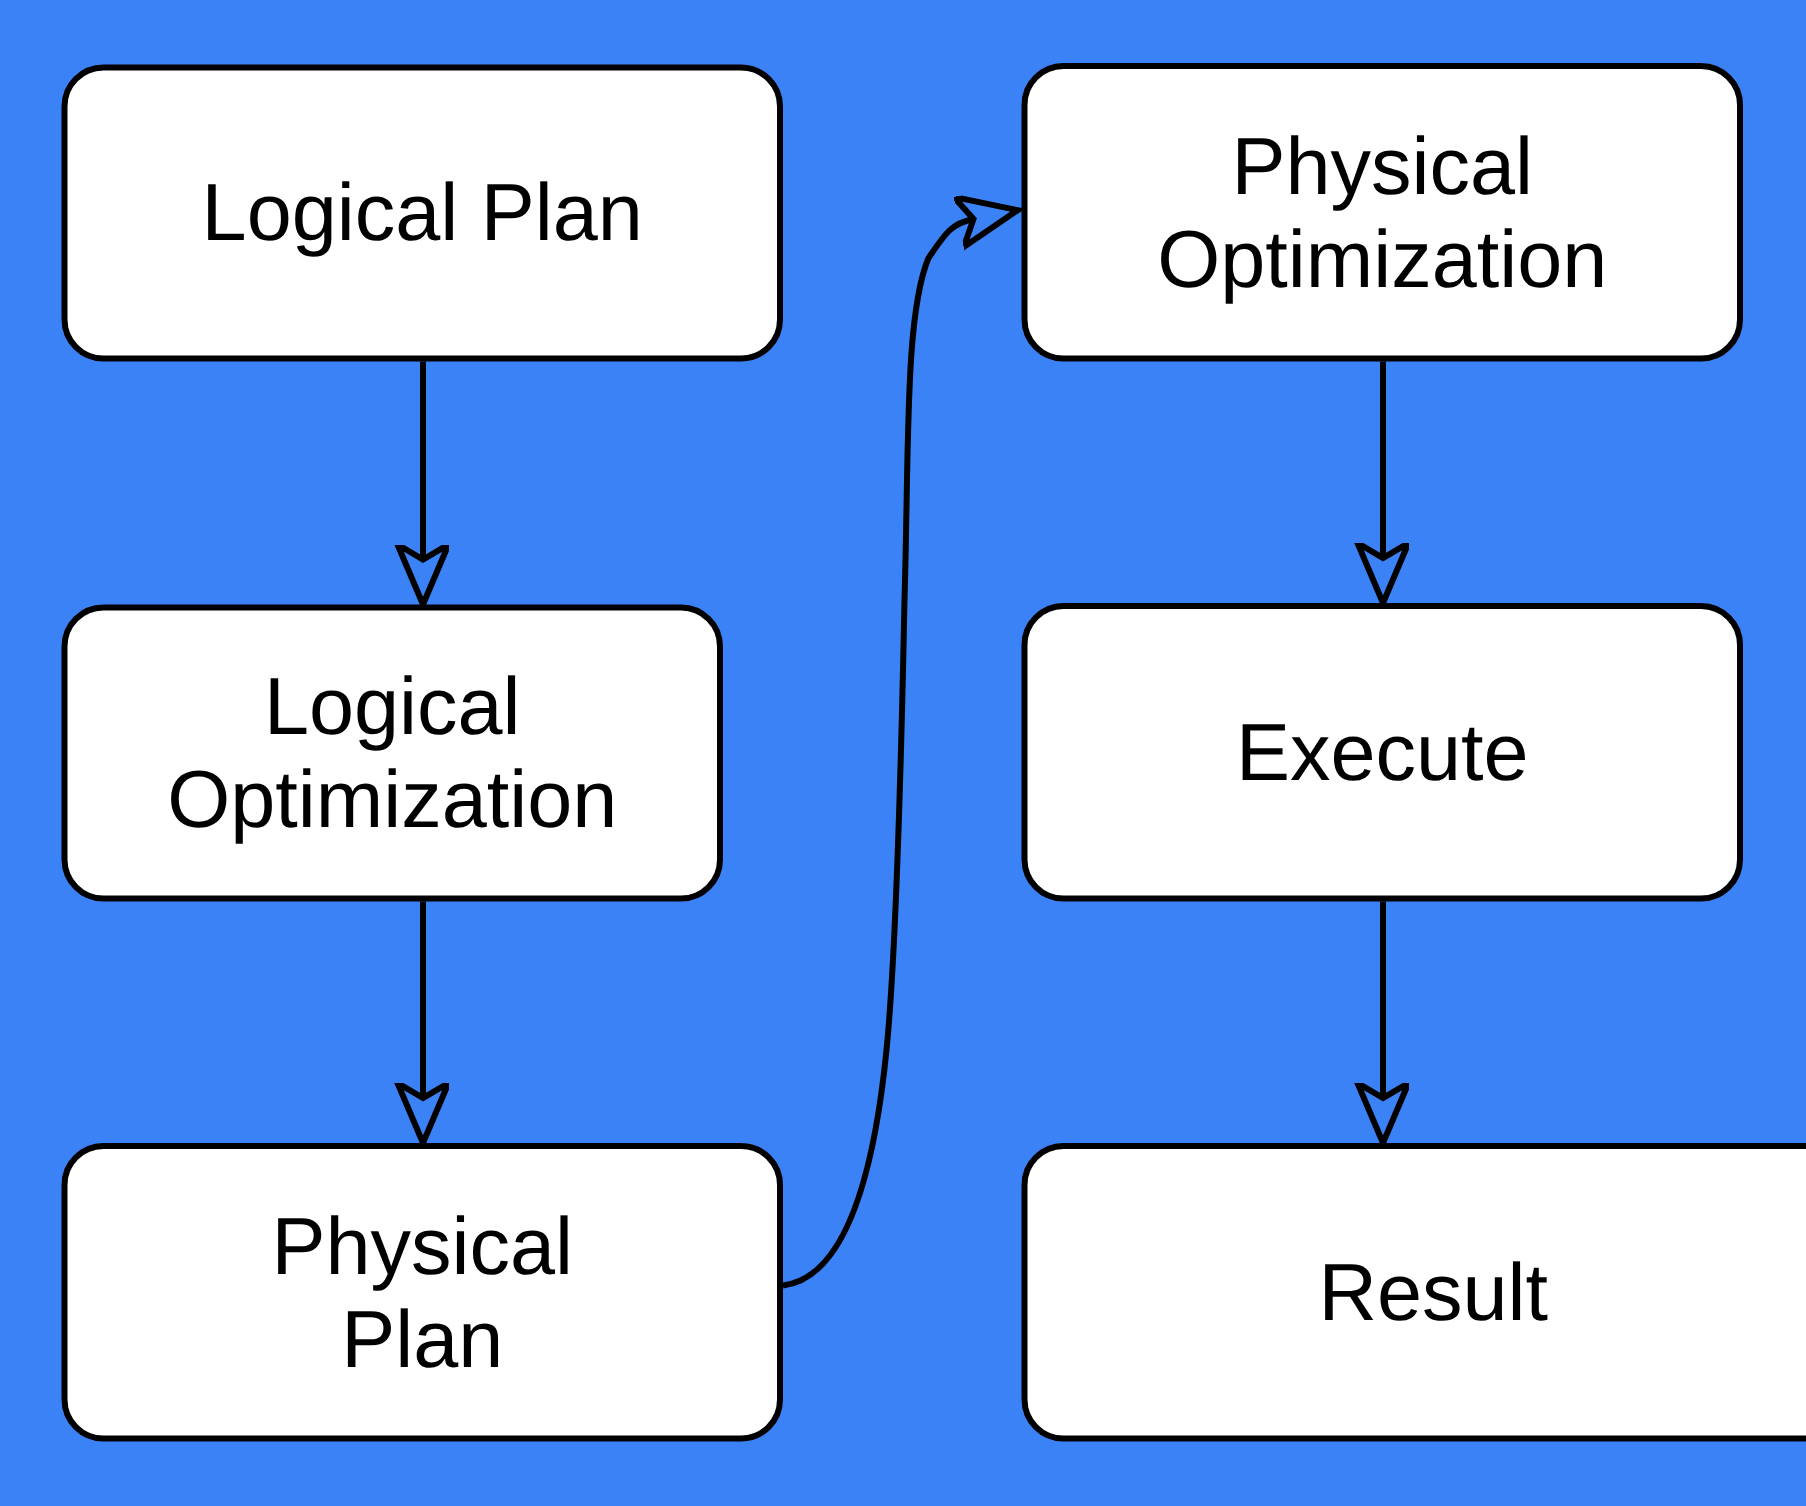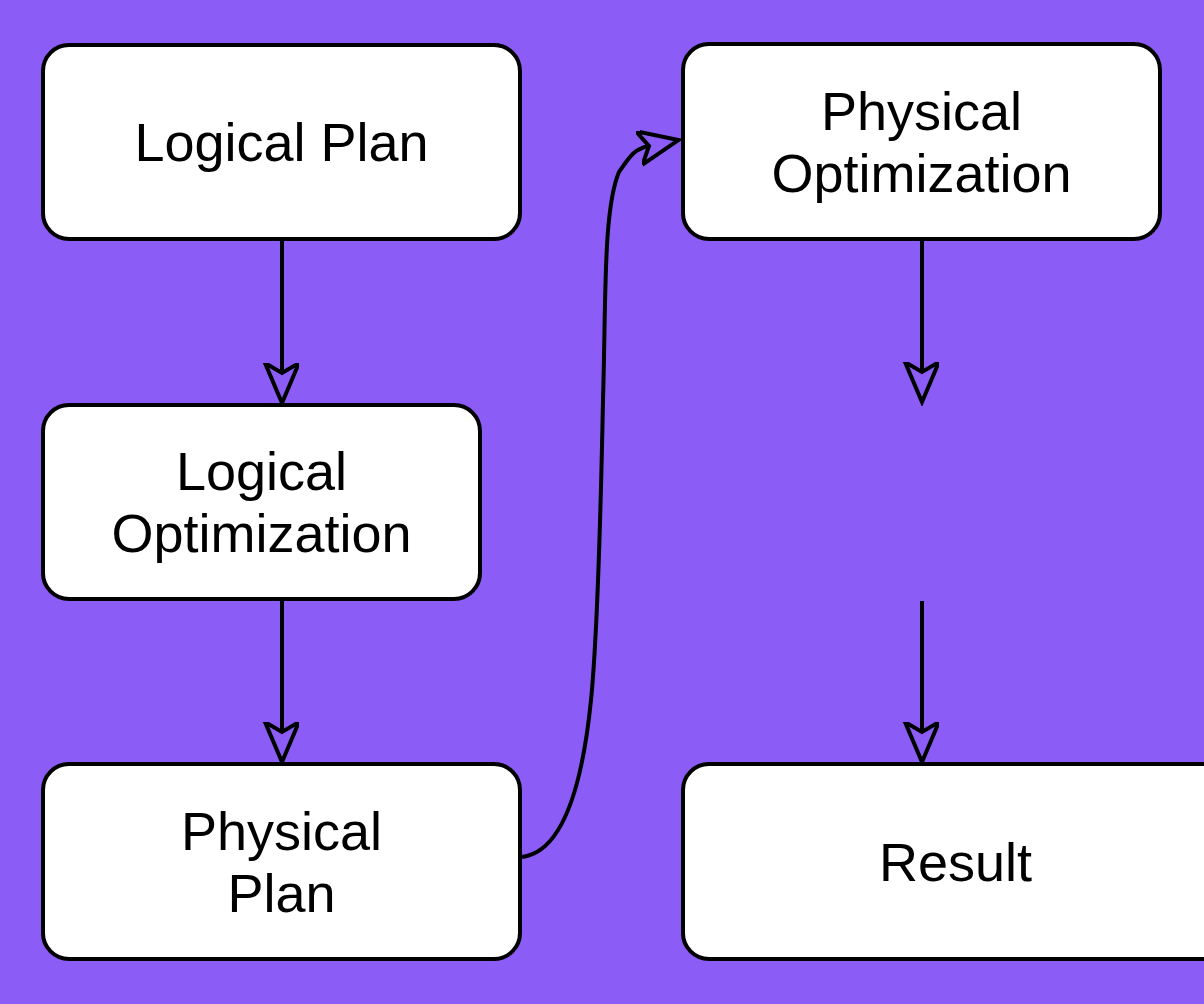--- a/index.html
+++ b/index.html
@@ -4,21 +4,21 @@
 <style>
   html, body {
     margin: 0;
     padding: 0;
     background: #ffffff;
   }
   .canvas {
     position: relative;
     width: 1204px;
     height: 1004px;
-    background: #8b5cf6;
+    background: #3b82f6;
     font-family: "Liberation Sans", "DejaVu Sans", sans-serif;
     overflow: hidden;
   }
   .edges-layer {
     position: absolute;
     left: 0;
     top: 0;
     width: 1204px;
     height: 1004px;
     pointer-events: none;
@@ -92,18 +92,21 @@
   <div class="node" id="n-physical-plan">
     <span class="label">Physical
 Plan</span>
   </div>
 
   <div class="node" id="n-physical-optimization">
     <span class="label">Physical
 Optimization</span>
   </div>
 
+  <div class="node" id="n-execute">
+    <span class="label">Execute</span>
+  </div>
 
   <div class="node" id="n-result">
     <span class="label">Result</span>
   </div>
 
 </div>
 
 </body></html>

